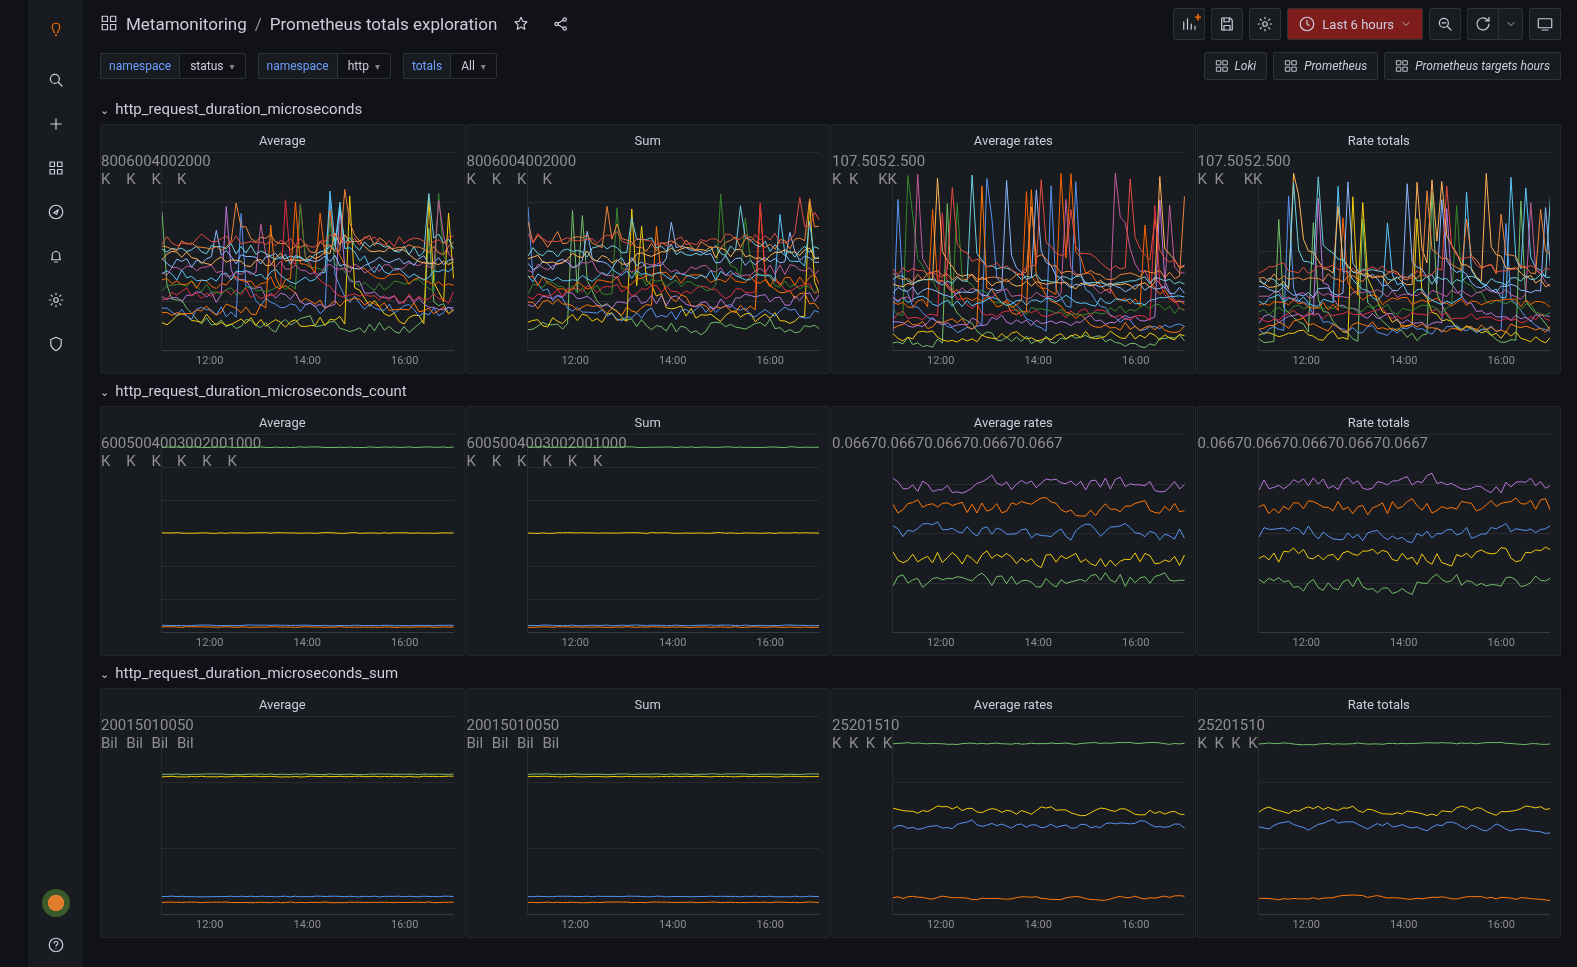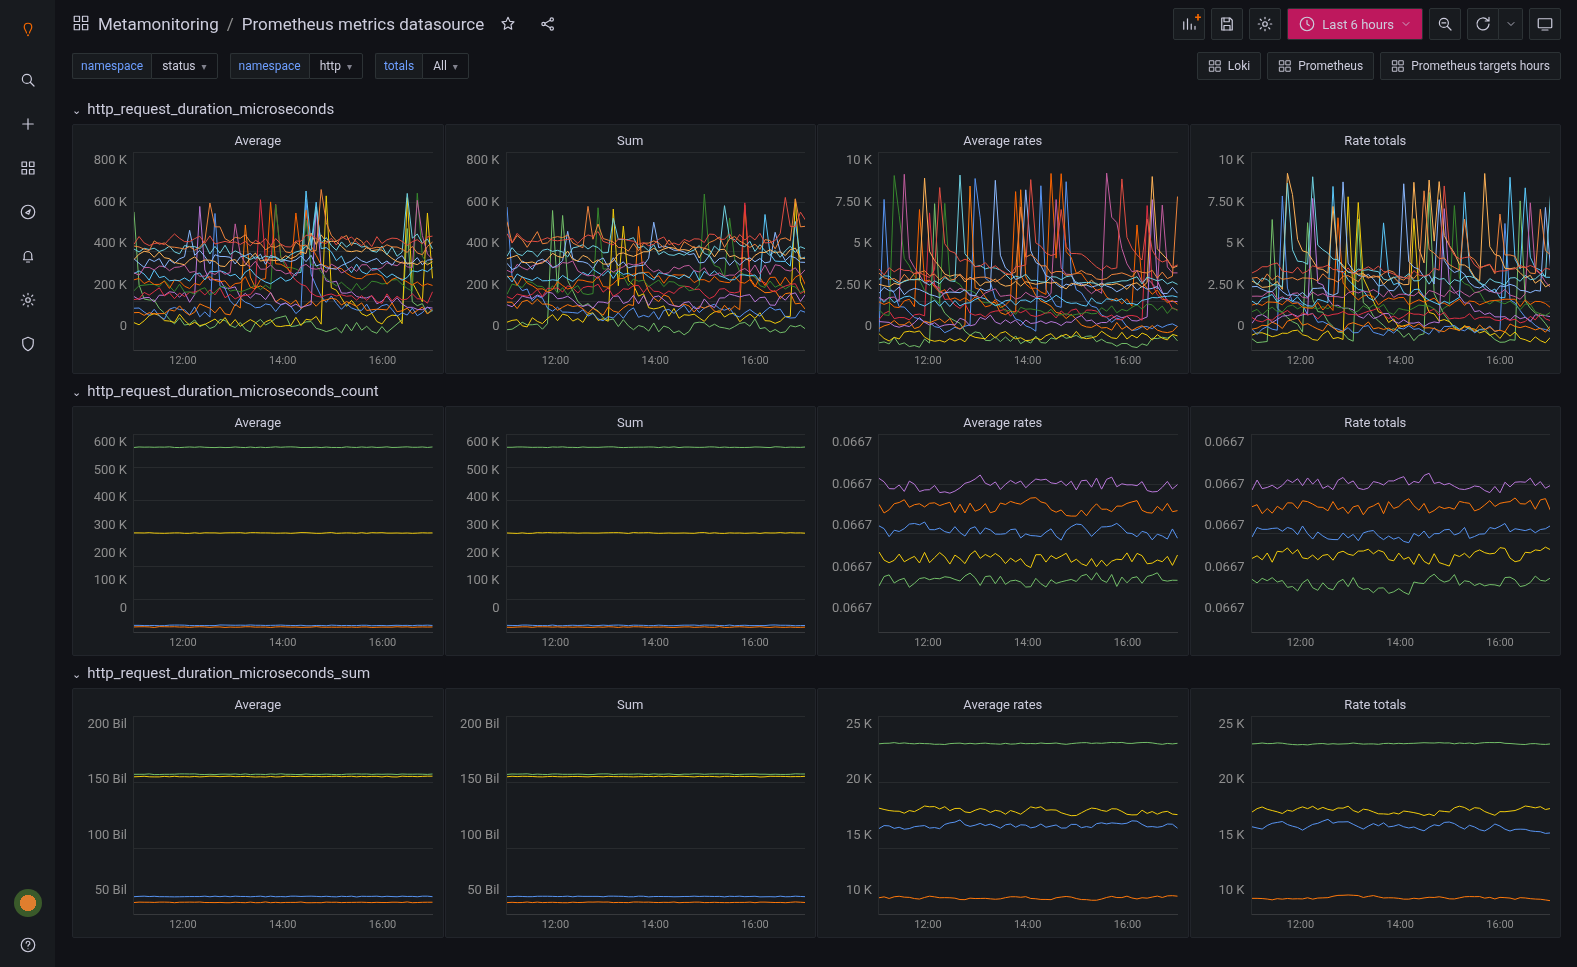--- a/index.html
+++ b/index.html
@@ -1,21 +1,21 @@
 <!DOCTYPE html>
 <html><head>
 <meta charset="utf-8">
 <style>
   * { box-sizing: border-box; margin: 0; padding: 0; }
   html, body { height: 100%; }
   body {
     background: #111217; color: #ccccdc; font-family: Roboto, "Helvetica Neue", Arial, sans-serif;
     font-size: 13px; overflow: hidden;
   }
-  .app { display: flex; height: 100vh; }
+  .app { display: flex; height: 100vh; padding-left: 28px; }
   .sidebar {
     width: 56px; background: #181b1f; display: flex; flex-direction: column; align-items: center;
     padding-top: 10px; border-right: 1px solid #111217; flex-shrink:0;
   }
   .sidebar .nav-icon {
     width: 40px; height: 40px; display:flex; align-items:center; justify-content:center;
     margin: 2px 0; color: #ccccdc; cursor: pointer; border-radius:2px;
   }
   .sidebar .logo { color:#f46800; margin-bottom:8px; width:40px;height:40px;display:flex;align-items:center;justify-content:center; }
   .sidebar .spacer { flex:1; }
@@ -25,42 +25,42 @@
   .header {
     display:flex; align-items:center; padding: 8px 16px; height:48px; gap:8px;
   }
   .header .crumb { display:flex; align-items:center; gap:8px; font-size:17px; color:#ccccdc; }
   .header .crumb .sep { color:#8e8e8e; }
   .header .icon-btn {
     width:32px;height:32px; border:1px solid #2c3235; border-radius:2px; display:flex;align-items:center;justify-content:center;
     color:#ccccdc; cursor:pointer; background:#181b1f;
   }
   .header .icon-btn.bare { border:none; background:transparent; }
-  .header .time-picker { display:flex; align-items:center; gap:6px; border:1px solid #2c3235; border-radius:2px; padding:0 10px; height:32px; background:#be185d; cursor:pointer;}
+  .header .time-picker { display:flex; align-items:center; gap:6px; border:1px solid #2c3235; border-radius:2px; padding:0 10px; height:32px; background:#7f1d1d; cursor:pointer;}
   .header .right { margin-left:auto; display:flex; gap:6px; align-items:center; }
   .header .btn-group { display:flex; }
   .header .btn-group .icon-btn:first-child { border-top-right-radius:0;border-bottom-right-radius:0;}
   .header .btn-group .icon-btn:last-child { border-top-left-radius:0;border-bottom-left-radius:0;border-left:none;}
 
   .subheader { display:flex; align-items:center; padding: 4px 16px 12px; gap:6px; flex-wrap:wrap; }
   .var-label { color:#6e9fff; background:#181b1f; border:1px solid #2c3235; padding:5px 8px; font-size:12px; border-right:none; border-radius:2px 0 0 2px;}
   .var-value { background:#111217; border:1px solid #2c3235; padding:5px 10px; font-size:12px; cursor:pointer; display:inline-flex; align-items:center; gap:6px; border-radius:0 2px 2px 0;}
   .var-value .chev { opacity:0.6; font-size:10px; }
   .var-group { display:flex; margin-right:6px; }
   .link-btn { border:1px solid #2c3235; padding:6px 10px; border-radius:2px; display:inline-flex; align-items:center; gap:6px; color:#ccccdc; cursor:pointer; font-size:12px; background:#181b1f;}
-  .subheader .right { margin-left:auto; display:flex; gap:6px; }
+  .subheader .right { margin-left:auto; display:flex; gap:6px;font-style:italic; }
 
   .scroll { flex:1; overflow-y:auto; padding: 0 16px 16px; }
   .row-header { display:flex; align-items:center; gap:6px; padding:8px 0 6px; font-size:15px; cursor:pointer; color:#ccccdc; }
   .row-header .chev { font-size:11px; transform:translateY(1px);}
   .panels { display:grid; grid-template-columns: repeat(4,1fr); gap:1px; }
   .panel { background:#181b1f; border:1px solid #22252b; border-radius:2px; padding:6px 0 4px; height:250px; display:flex; flex-direction:column; position:relative;}
   .panel-title { text-align:center; font-size:13px; padding:2px 0 4px; color:#ccccdc; }
   .chart-wrap { flex:1; position:relative; display:flex; }
-  .y-axis { width:60px; display:flex; flex-direction:column; justify-content:space-between; align-items:flex-end; padding:0 6px 18px 0; font-size:13px; color:#8e8e8e;}
+  .y-axis { width:60px; display:flex; flex-direction:row; justify-content:space-between; align-items:flex-start; padding:0 6px 18px 0; font-size:15px; color:#8e8e8e;}
   .plot { flex:1; position:relative; margin-right:10px; border-left:1px solid rgba(255,255,255,0.07); border-bottom:1px solid rgba(255,255,255,0.07);}
   .plot svg { position:absolute; inset:0; width:100%; height:100%; }
   .grid-h { position:absolute; left:0; right:0; border-top:1px solid rgba(255,255,255,0.07);}
   .x-labels { height:18px; display:flex; justify-content:space-around; align-items:center; margin-left:60px; margin-right:10px; font-size:11px; color:#8e8e8e;}
 
   svg.ico { width:18px; height:18px; stroke:currentColor; fill:none; stroke-width:1.6; stroke-linecap:round; stroke-linejoin:round;}
 </style>
 </head>
 <body>
 
@@ -127,21 +127,21 @@
     <div class="header">
       <span><svg class="ico" viewBox="0 0 24 24">
             <rect x="3" y="3" width="7" height="7"></rect>
             <rect x="14" y="3" width="7" height="7"></rect>
             <rect x="3" y="14" width="7" height="7"></rect>
             <rect x="14" y="14" width="7" height="7"></rect>
           </svg></span>
       <div class="crumb">
         <span>Metamonitoring</span>
         <span class="sep">/</span>
-        <span>Prometheus metrics datasource</span>
+        <span>Prometheus totals exploration</span>
       </div>
       <span class="icon-btn bare">
           <svg class="ico" viewBox="0 0 24 24">
             <path d="M12 3l2.5 5.5L20 9l-4 4 1 6-5-3-5 3 1-6-4-4 5.5-.5z"></path>
           </svg>
         </span>
       <span class="icon-btn bare">
           <svg class="ico" viewBox="0 0 24 24">
             <circle cx="6" cy="12" r="2.2"></circle>
             <circle cx="17" cy="6" r="2.2"></circle>

